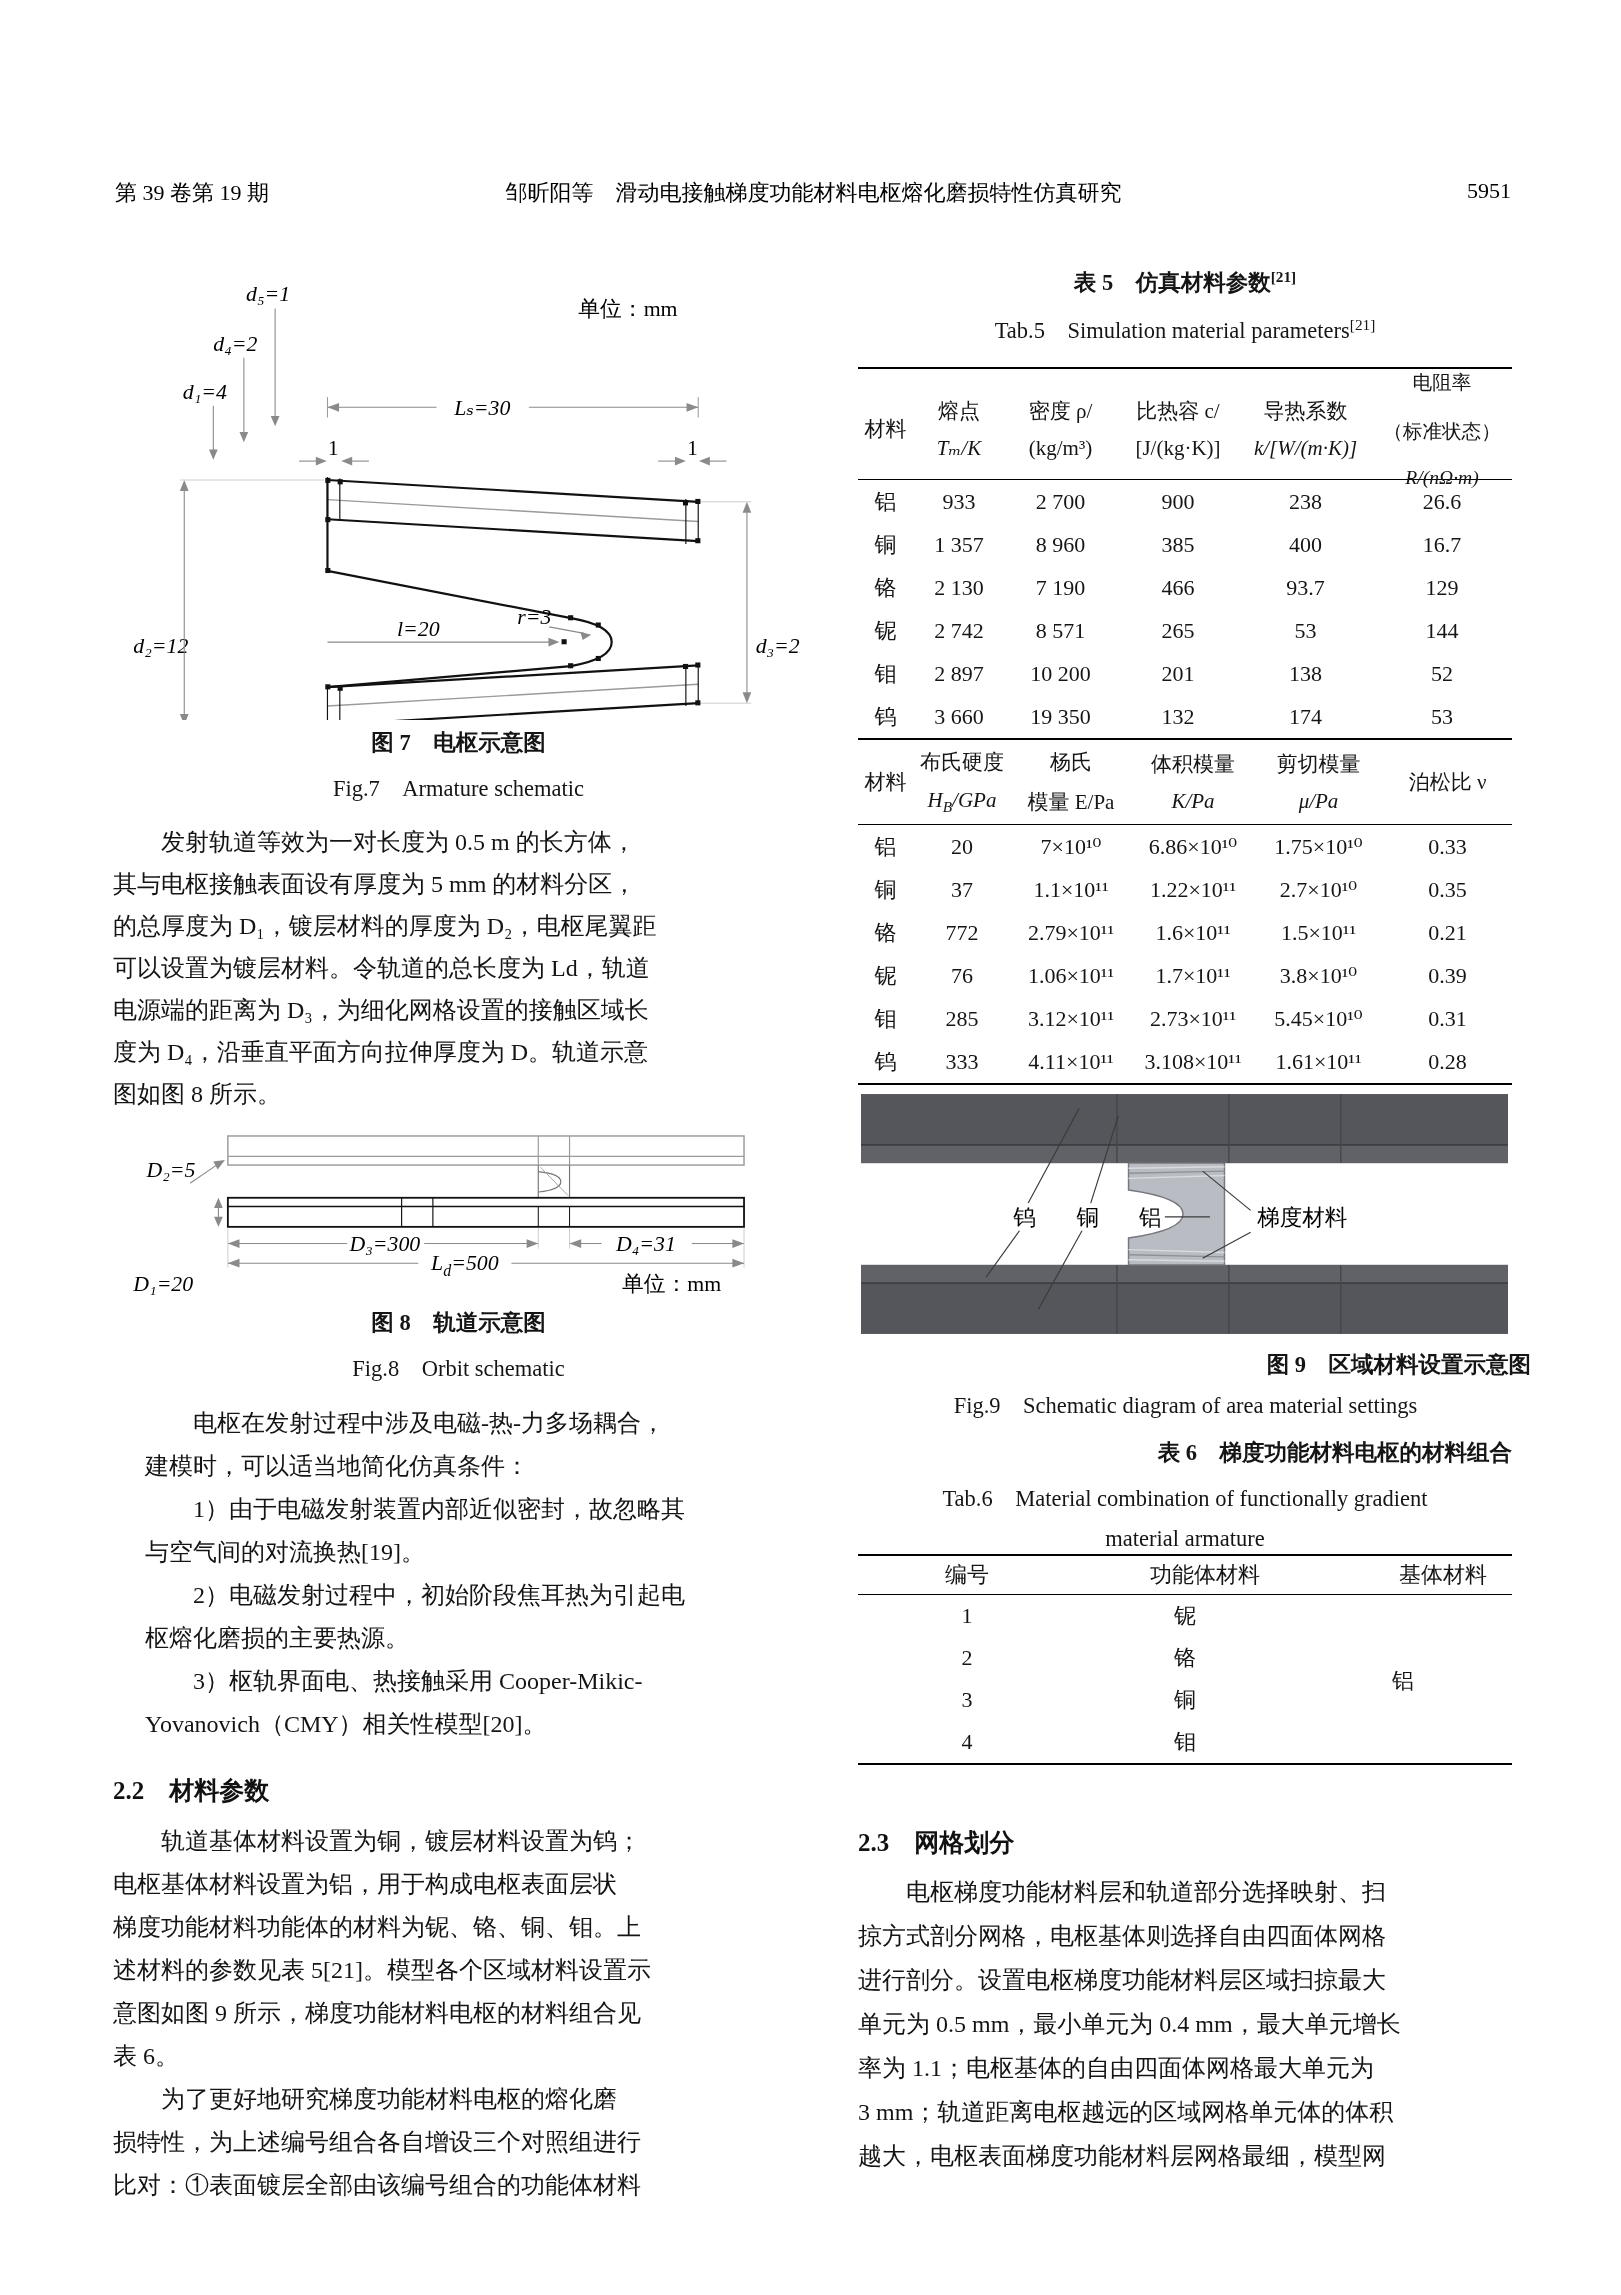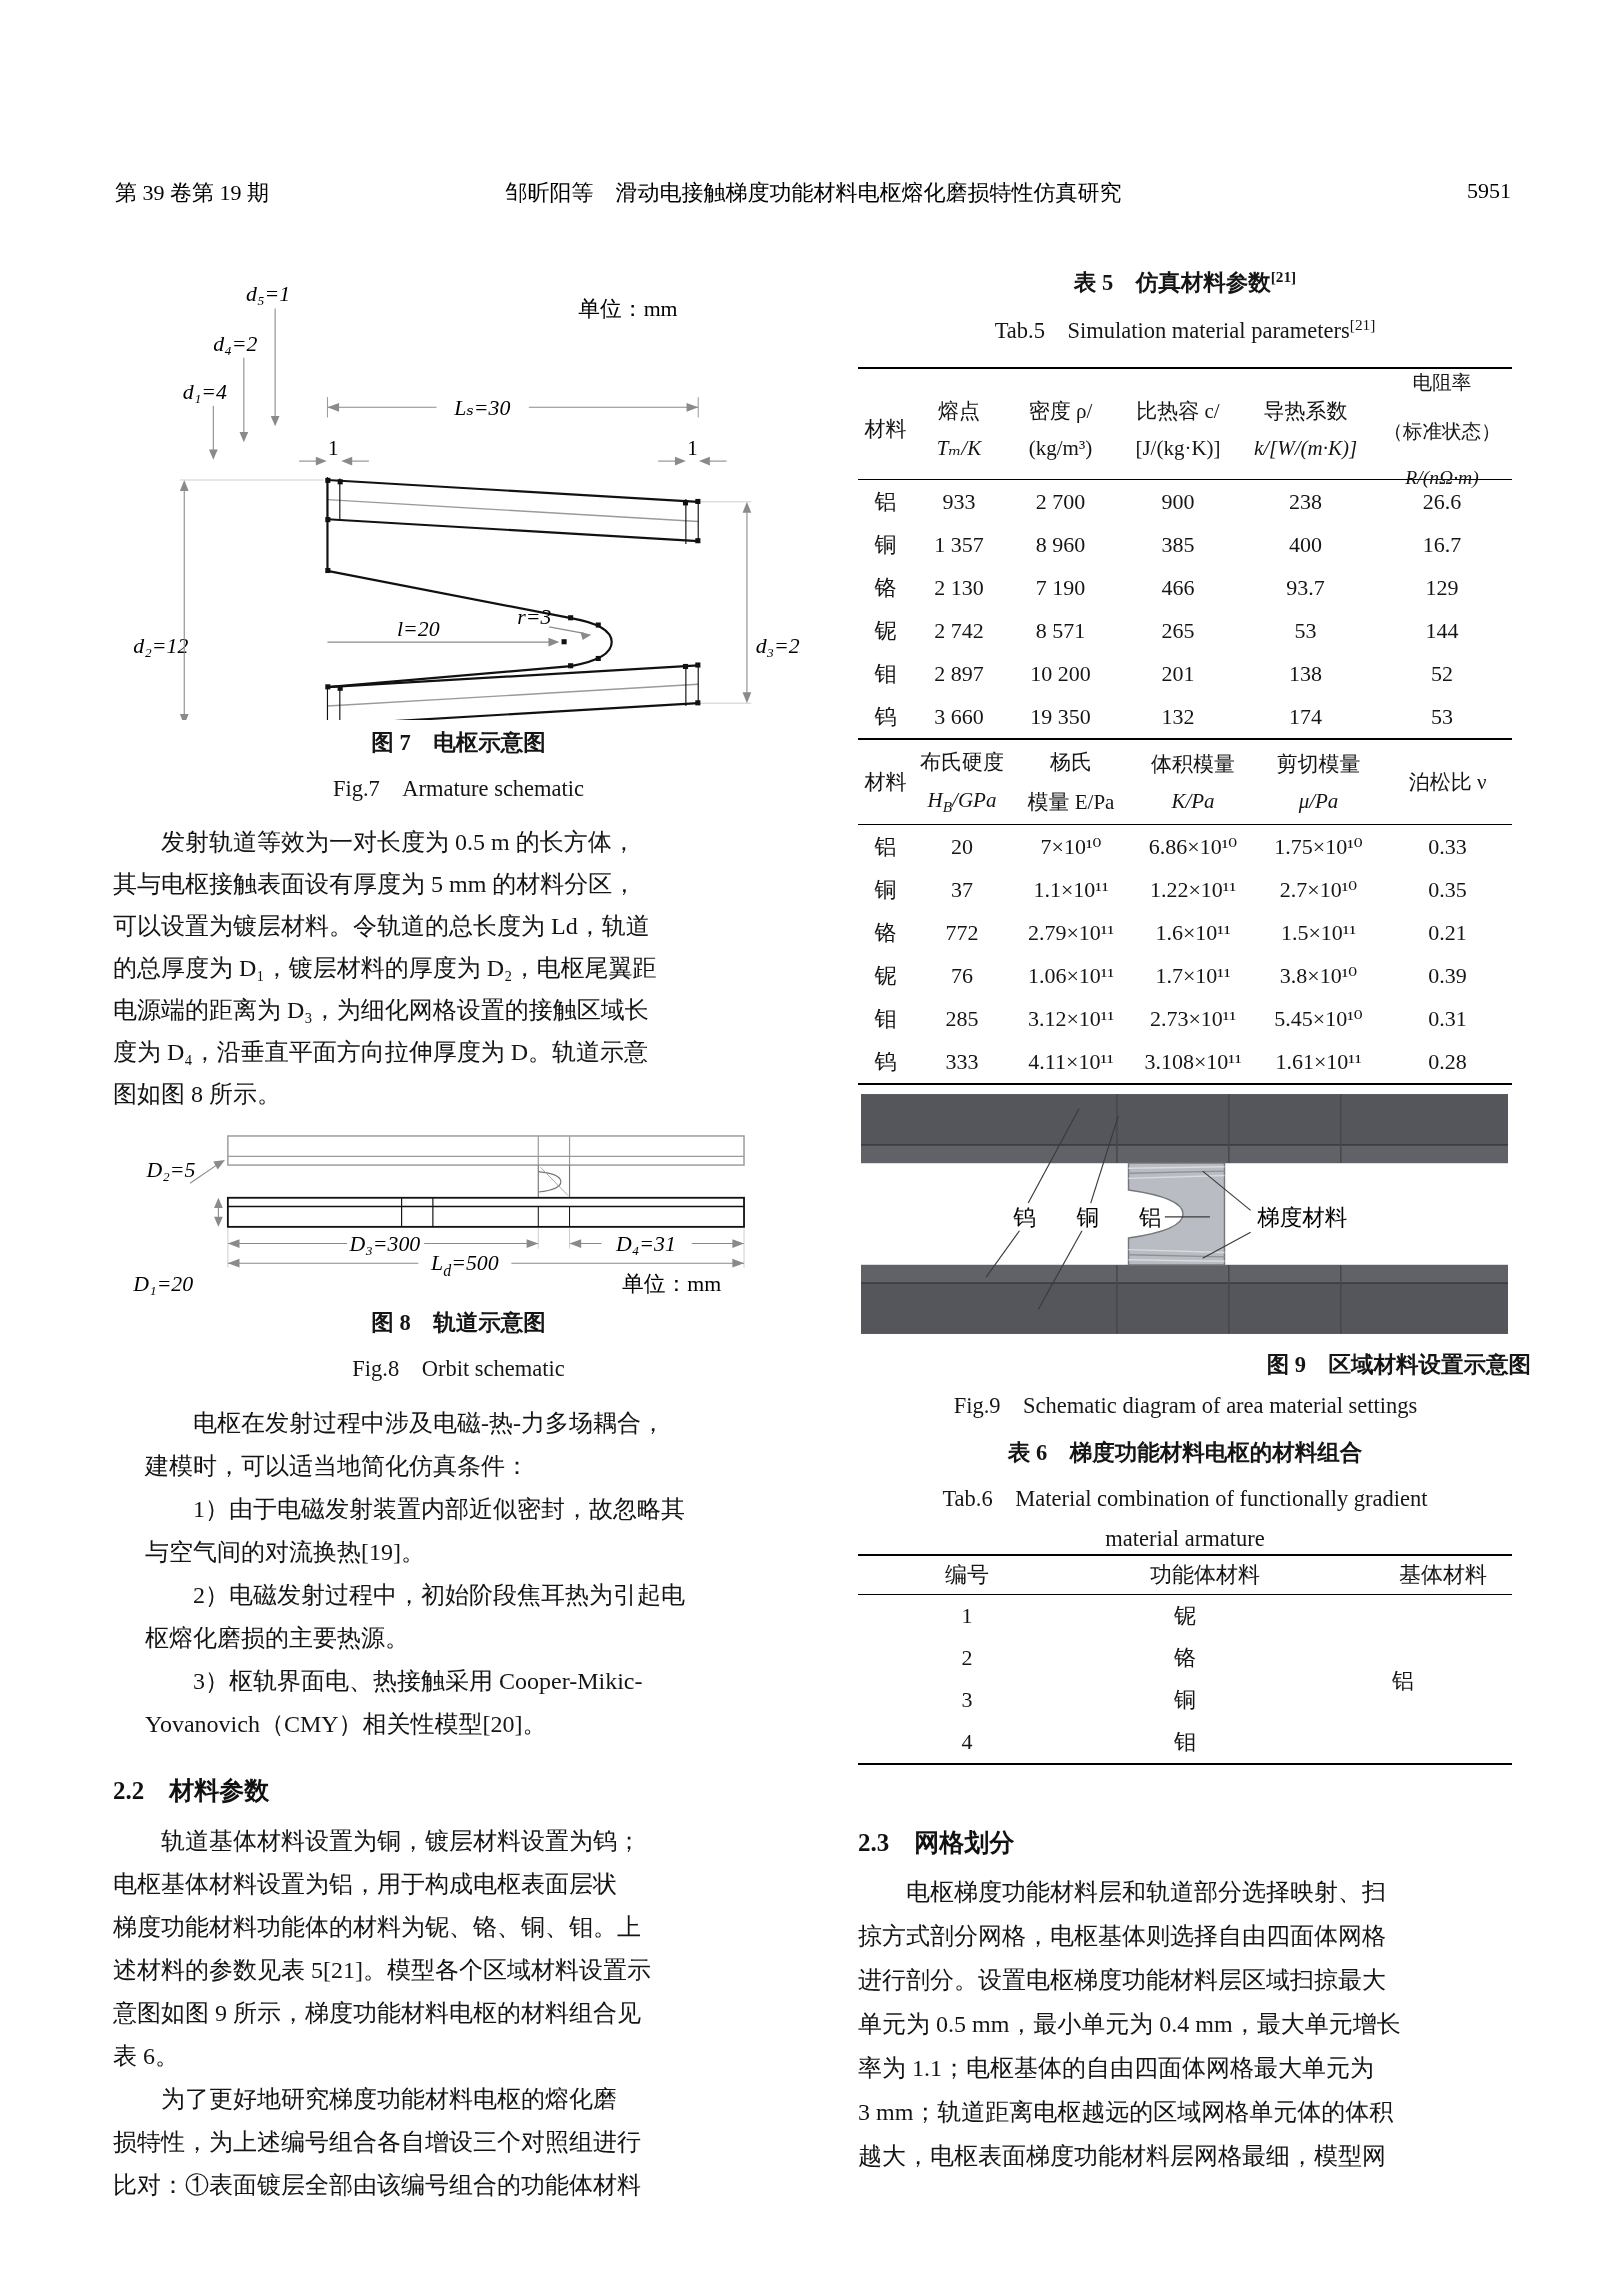--- a/index.html
+++ b/index.html
@@ -137,22 +137,22 @@
           <rect x="801" y="633" width="7" height="7"></rect>
       </g>
     </svg>
   </div>
   <div class="cap capzh" style="left:113px;top:727px;">图 7　电枢示意图</div>
   <div class="cap" style="left:113px;top:773px;">Fig.7　Armature schematic</div>
 
   <div class="para" style="left:113px;top:821px;width:691px;">
     <div class="indent">发射轨道等效为一对长度为 0.5 m 的长方体，</div>
     <div>其与电枢接触表面设有厚度为 5 mm 的材料分区，</div>
+    <div>的总厚度为 D₁，镀层材料的厚度为 D₂，电枢尾翼距</div>
     <div>可以设置为镀层材料。令轨道的总长度为 Ld，轨道</div>
-    <div>的总厚度为 D₁，镀层材料的厚度为 D₂，电枢尾翼距</div>
     <div>电源端的距离为 D₃，为细化网格设置的接触区域长</div>
     <div>度为 D₄，沿垂直平面方向拉伸厚度为 D。轨道示意</div>
     <div>图如图 8 所示。</div>
   </div>
 
   <div class="abs" style="left:113px;top:1125px;width:687px;height:171px;">
     <svg width="687" height="171" viewBox="0 0 945 235">
 
       <rect x="158" y="15" width="710" height="40" fill="none" stroke="#9a9a9a" stroke-width="2"></rect>
       <line x1="158" y1="43" x2="868" y2="43" stroke="#9a9a9a" stroke-width="1.6"></line>
@@ -434,21 +434,21 @@
         <line x1="304" y1="188" x2="244" y2="296"></line>
         <line x1="418" y1="169" x2="480" y2="169"></line>
         <line x1="536" y1="160" x2="470" y2="106"></line>
         <line x1="536" y1="190" x2="470" y2="226"></line>
       </g>
     </svg>
   </div>
   <div class="cap capzh" style="left:840px;top:1349px;width:691px;text-align:right;">图 9　区域材料设置示意图</div>
   <div class="cap" style="left:840px;top:1390px;width:691px;">Fig.9　Schematic diagram of area material settings</div>
 
-  <div class="ttl capzh" style="left:858px;top:1437px;">表 6　梯度功能材料电枢的材料组合</div>
+  <div class="ttl capzh" style="left:858px;top:1437px;text-align:right;">表 6　梯度功能材料电枢的材料组合</div>
   <div class="ttl" style="left:858px;top:1483px;">Tab.6　Material combination of functionally gradient</div>
   <div class="ttl" style="left:858px;top:1526px;">material armature</div>
 
   <div class="tbl" style="top:1554px;border-top:2.2px solid #000;border-bottom:2.2px solid #000;position:absolute;">
     <div class="g3 tr" style="height:38px;border-bottom:1.5px solid #000;gap:20px;">
       <div>编号</div>
       <div>功能体材料</div>
       <div>基体材料</div>
     </div>
     <div class="g3 tr" style="height:42px;">

